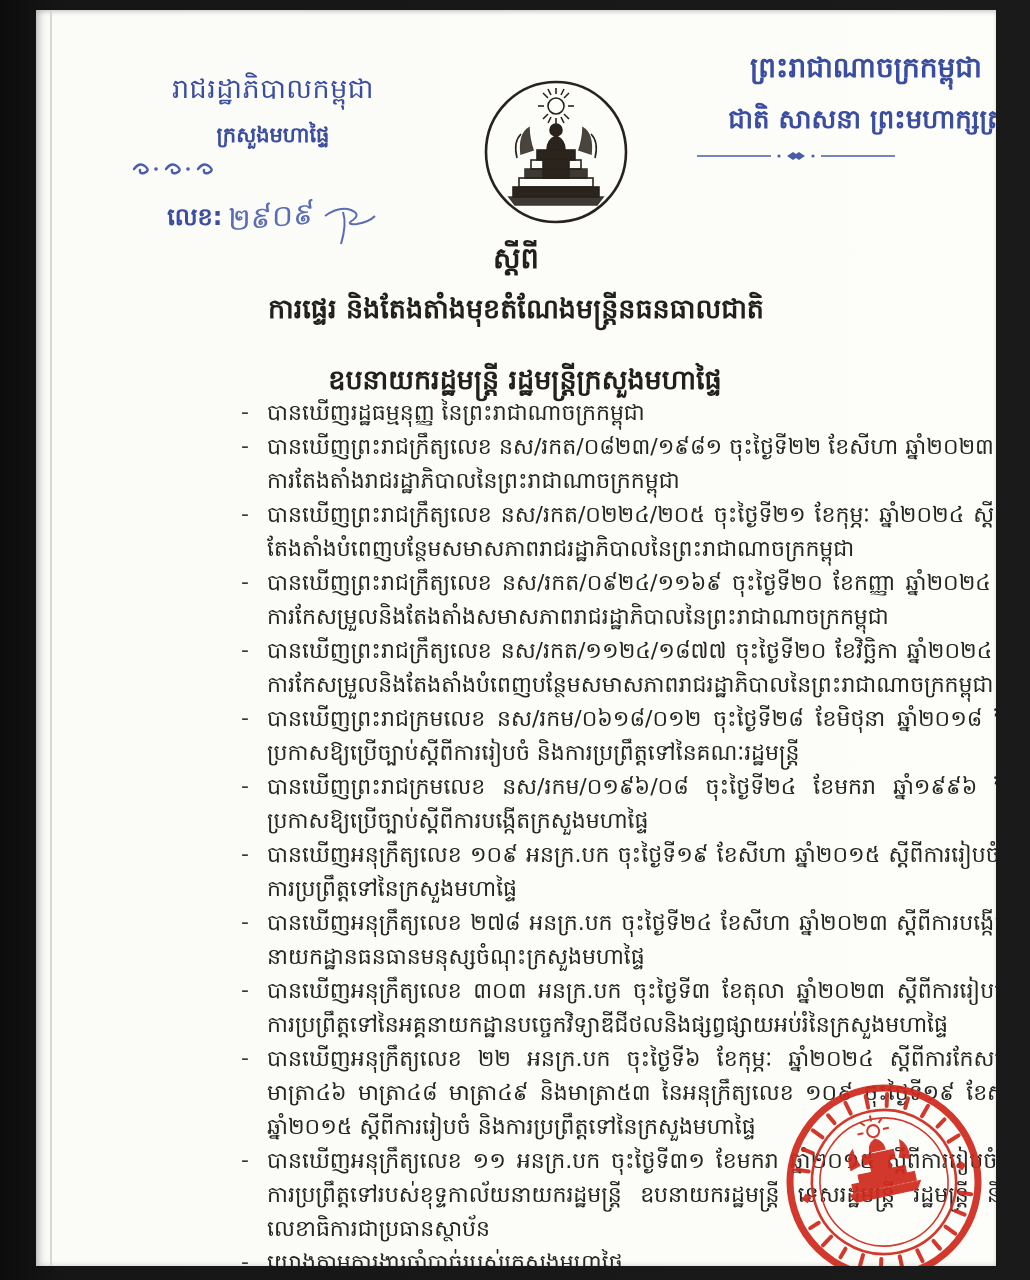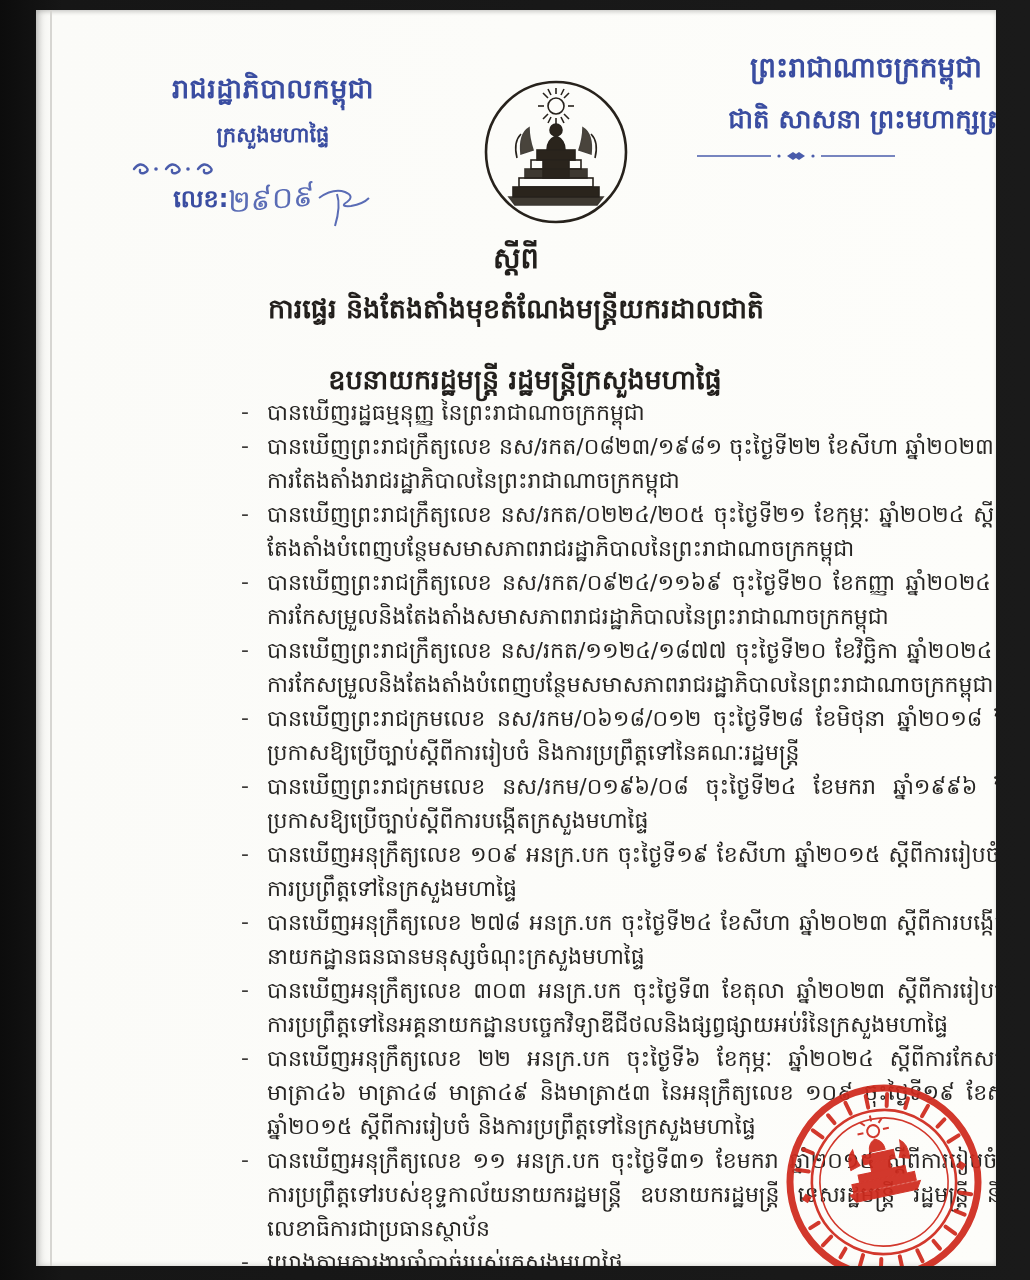--- a/index.html
+++ b/index.html
@@ -16,24 +16,24 @@
     box-shadow:inset 3px 0 6px rgba(0,0,0,.18), inset 0 2px 4px rgba(0,0,0,.10);
     overflow:hidden;
   }
   .paper-edge-line{position:absolute;left:14px;top:0;width:2px;height:100%;background:#d7d6d2;}
 
   
   .hdr-left{
     position:absolute;left:92px;top:62px;width:290px;text-align:center;
     color:#3a4da1;
   }
-  .hdr-left .l1{font-size:27px;font-weight:bold;letter-spacing:.5px;}
+  .hdr-left .l1{font-size:27px;font-weight:normal;letter-spacing:.5px;}
   .hdr-left .l2{font-size:21px;font-weight:bold;margin-top:10px;}
   .hdr-left .orn{margin-top:8px;}
-  .hdr-num{margin-top:6px;font-size:24px;font-weight:bold;display:flex;align-items:flex-start;justify-content:center;}
+  .hdr-num{margin-top:24px;font-size:24px;font-weight:bold;display:flex;align-items:flex-start;justify-content:center;gap:6px;}
   .hdr-num .hand{
     font-size:30px;font-weight:normal;transform:rotate(-5deg) skewX(-6deg);
     color:#5a6cb5;display:inline-block;line-height:1;
   }
   .hdr-center{position:absolute;left:445px;top:66px;width:150px;height:152px;}
   .hdr-right{
     position:absolute;left:655px;top:40px;width:350px;text-align:center;color:#3a4da1;
   }
   .hdr-right .l1{font-size:28px;font-weight:bold;}
   .hdr-right .l2{font-size:26px;font-weight:bold;margin-top:12px;}
@@ -144,21 +144,21 @@
         <circle cx="88" cy="7" r="1.6" fill="#4a5cab"></circle>
         <circle cx="122" cy="7" r="1.6" fill="#4a5cab"></circle>
         <path d="M96 7 l6 -4 6 4 -6 4 z" fill="#4a5cab"></path>
         <path d="M102 7 l6 -4 6 4 -6 4 z" fill="#4a5cab"></path>
       </svg>
     </div>
   </div>
 
   <div class="titles">
     <div class="t2">ស្តីពី</div>
-    <div class="t3">ការផ្ទេរ និងតែងតាំងមុខតំណែងមន្ត្រីយករដាលជាតិ</div>
+    <div class="t3">ការផ្ទេរ និងតែងតាំងមុខតំណែងមន្ត្រីនធនធាលជាតិ</div>
     <div class="t4">ឧបនាយករដ្ឋមន្ត្រី រដ្ឋមន្ត្រីក្រសួងមហាផ្ទៃ</div>
   </div>
 
   <div class="body-list">
     <div class="item">
       <span class="dash">-</span>
       <span class="txt">បានឃើញរដ្ឋធម្មនុញ្ញ នៃព្រះរាជាណាចក្រកម្ពុជា</span>
     </div>
     <div class="item">
       <span class="dash">-</span>

